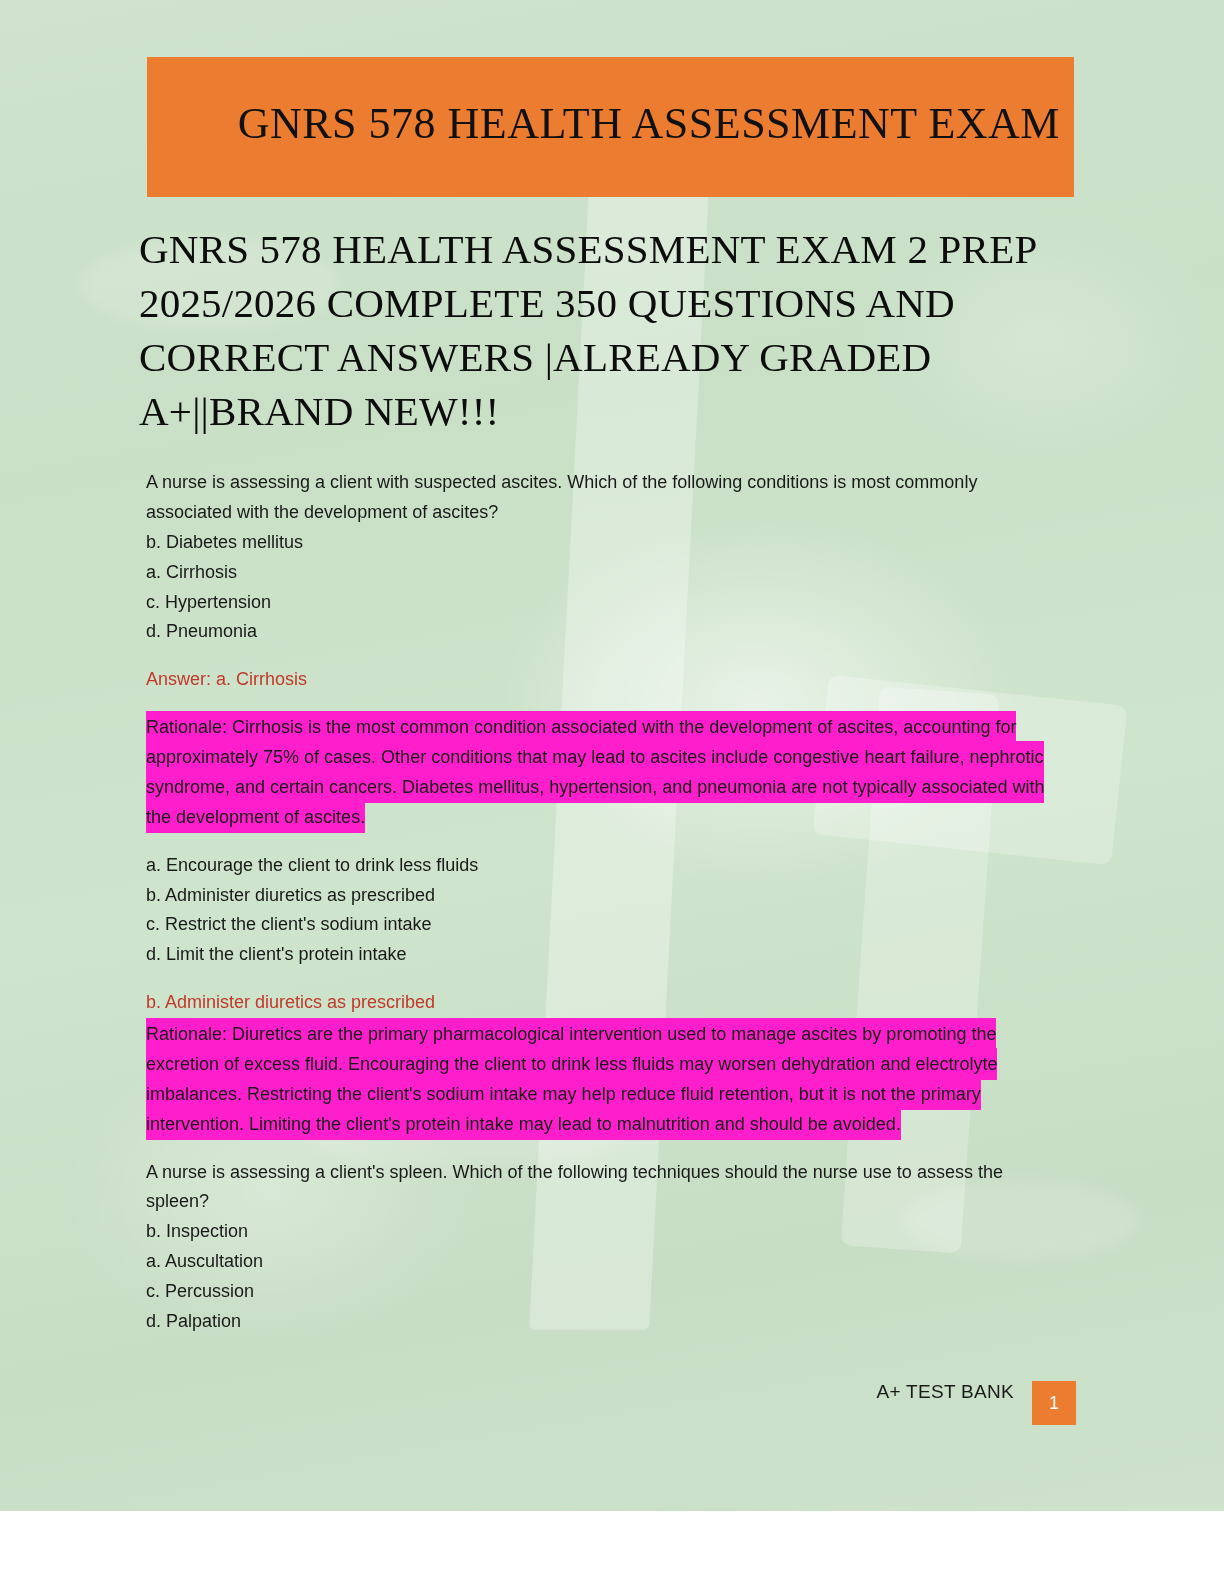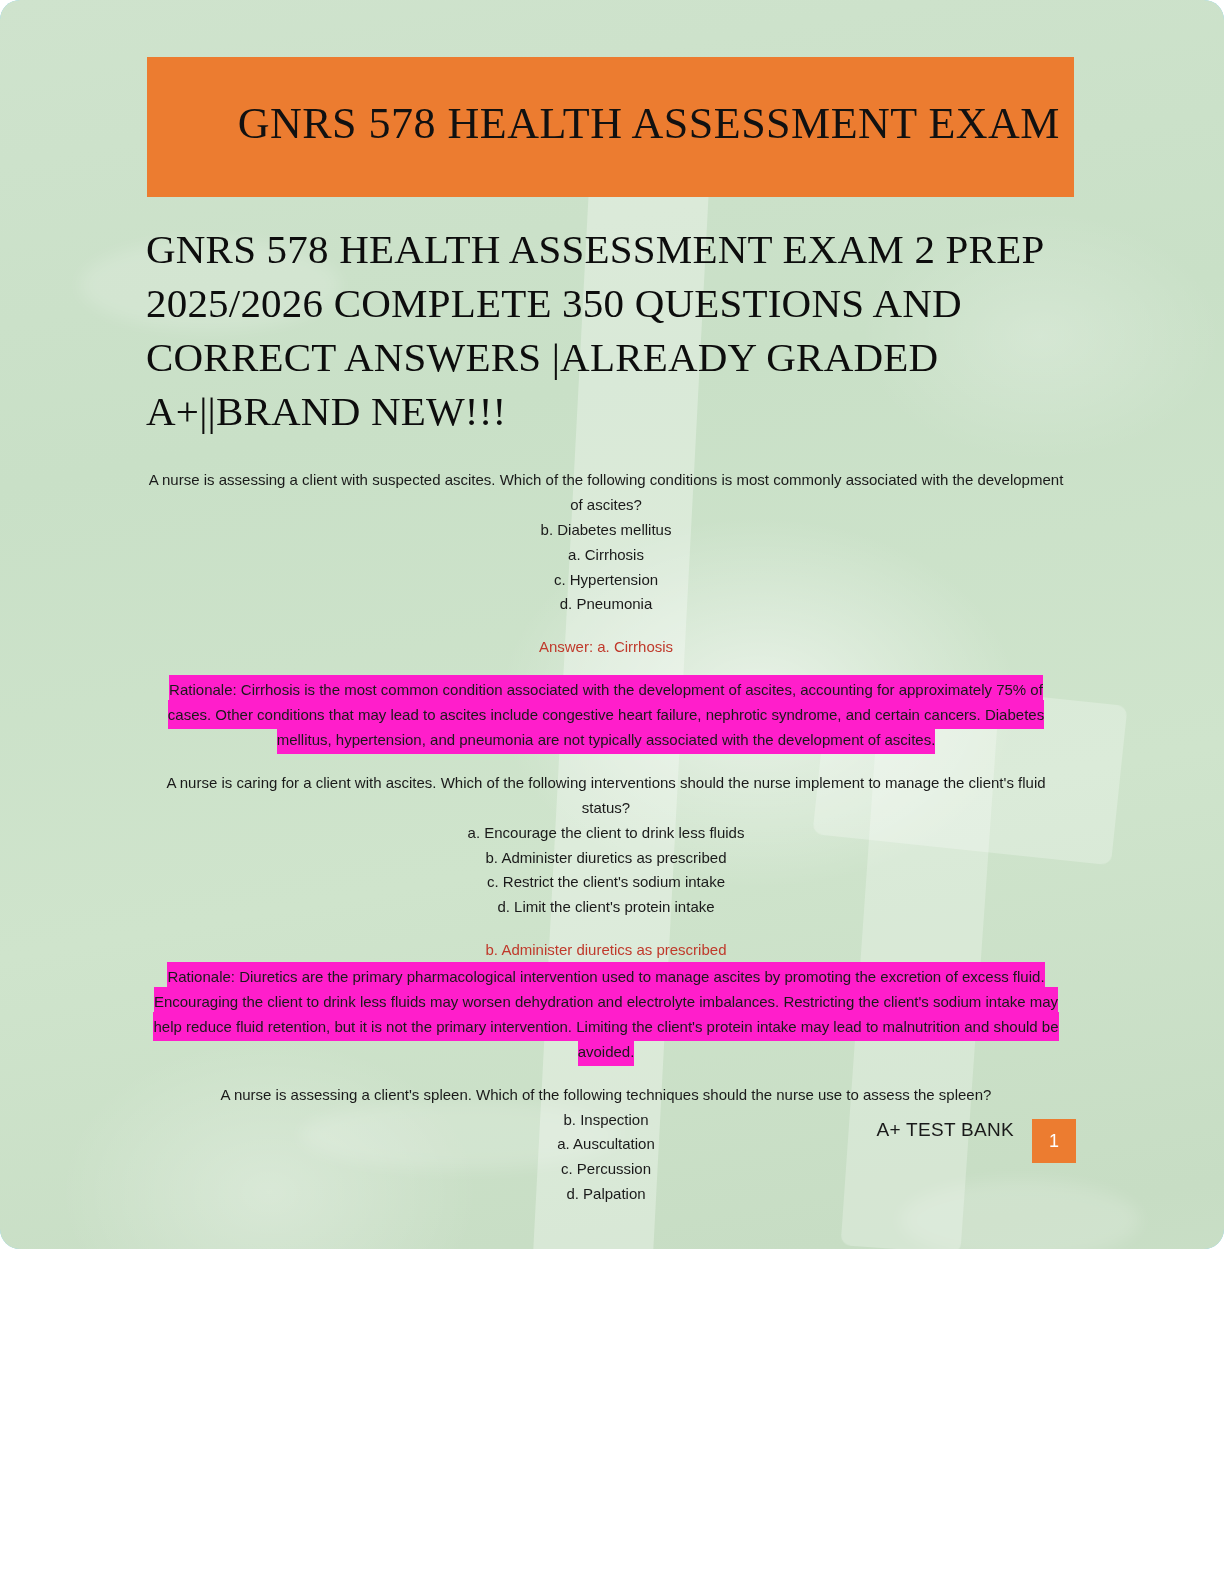--- a/index.html
+++ b/index.html
@@ -9,24 +9,23 @@
   body {
     width: 1224px;
     height: 1584px;
     background: #ffffff;
     font-family: "Liberation Sans", sans-serif;
     overflow: hidden;
   }
   .page {
     position: relative;
     width: 1224px;
-    height: 1249px;
+    height: 1511px;
     background: #7dd3fc;
     overflow: hidden;
-    border-radius: 20px;
   }
   
   .bg-panel {
     position: absolute;
     left: 0;
     top: 0;
     width: 1224px;
     height: 1528px;
     background:
       radial-gradient(ellipse 420px 300px at 62% 46%, rgba(255,255,255,0.55) 0%, rgba(255,255,255,0.0) 62%),
@@ -93,40 +92,39 @@
     font-size: 44px;
     line-height: 1.18;
     color: #111111;
     text-align: right;
     letter-spacing: 0.5px;
   }
 
   
   .doc-heading {
     position: absolute;
-    left: 146px;
+    left: 139px;
     top: 222px;
     width: 930px;
     font-family: "Liberation Serif", serif;
     font-size: 41px;
     line-height: 1.32;
     color: #0d0d0d;
     letter-spacing: 0.2px;
   }
 
   
   .content {
     position: absolute;
     left: 146px;
     top: 468px;
     width: 920px;
-    font-size: 15px;
+    font-size: 18px;
     line-height: 1.66;
     color: #1a1a1a;
-    text-align: center;
   }
   .block {
     margin-bottom: 18px;
   }
   .q-line {
     display: block;
   }
   .opt {
     display: block;
   }
@@ -201,21 +199,20 @@
 
     <div class="block">
       <span class="answer-red">Answer: a. Cirrhosis</span>
     </div>
 
     <div class="block">
       <span class="rationale"><span class="hl">Rationale: Cirrhosis is the most common condition associated with the development of ascites, accounting for approximately 75% of cases. Other conditions that may lead to ascites include congestive heart failure, nephrotic syndrome, and certain cancers. Diabetes mellitus, hypertension, and pneumonia are not typically associated with the development of ascites.</span></span>
     </div>
 
     <div class="block">
-      <span class="q-line">A nurse is caring for a client with ascites. Which of the following interventions should the nurse implement to manage the client's fluid status?</span>
       <span class="opt">a. Encourage the client to drink less fluids</span>
       <span class="opt">b. Administer diuretics as prescribed</span>
       <span class="opt">c. Restrict the client's sodium intake</span>
       <span class="opt">d. Limit the client's protein intake</span>
     </div>
 
     <div class="block">
       <span class="answer-red">b. Administer diuretics as prescribed</span>
       <span class="rationale"><span class="hl">Rationale: Diuretics are the primary pharmacological intervention used to manage ascites by promoting the excretion of excess fluid. Encouraging the client to drink less fluids may worsen dehydration and electrolyte imbalances. Restricting the client's sodium intake may help reduce fluid retention, but it is not the primary intervention. Limiting the client's protein intake may lead to malnutrition and should be avoided.</span></span>
     </div>

